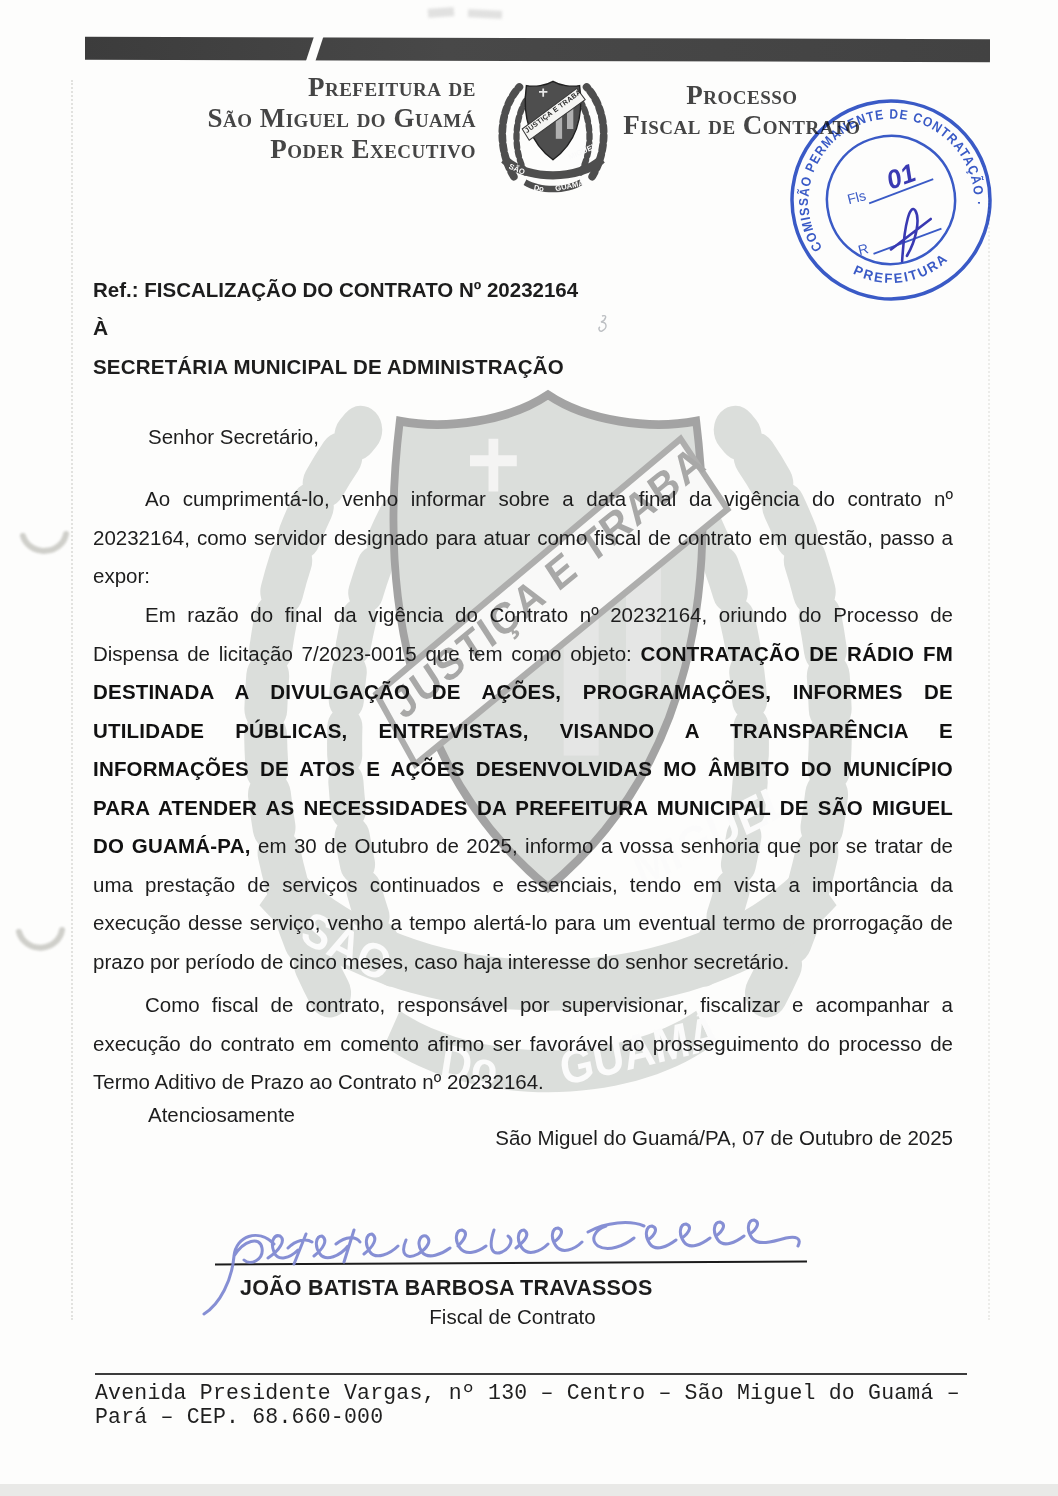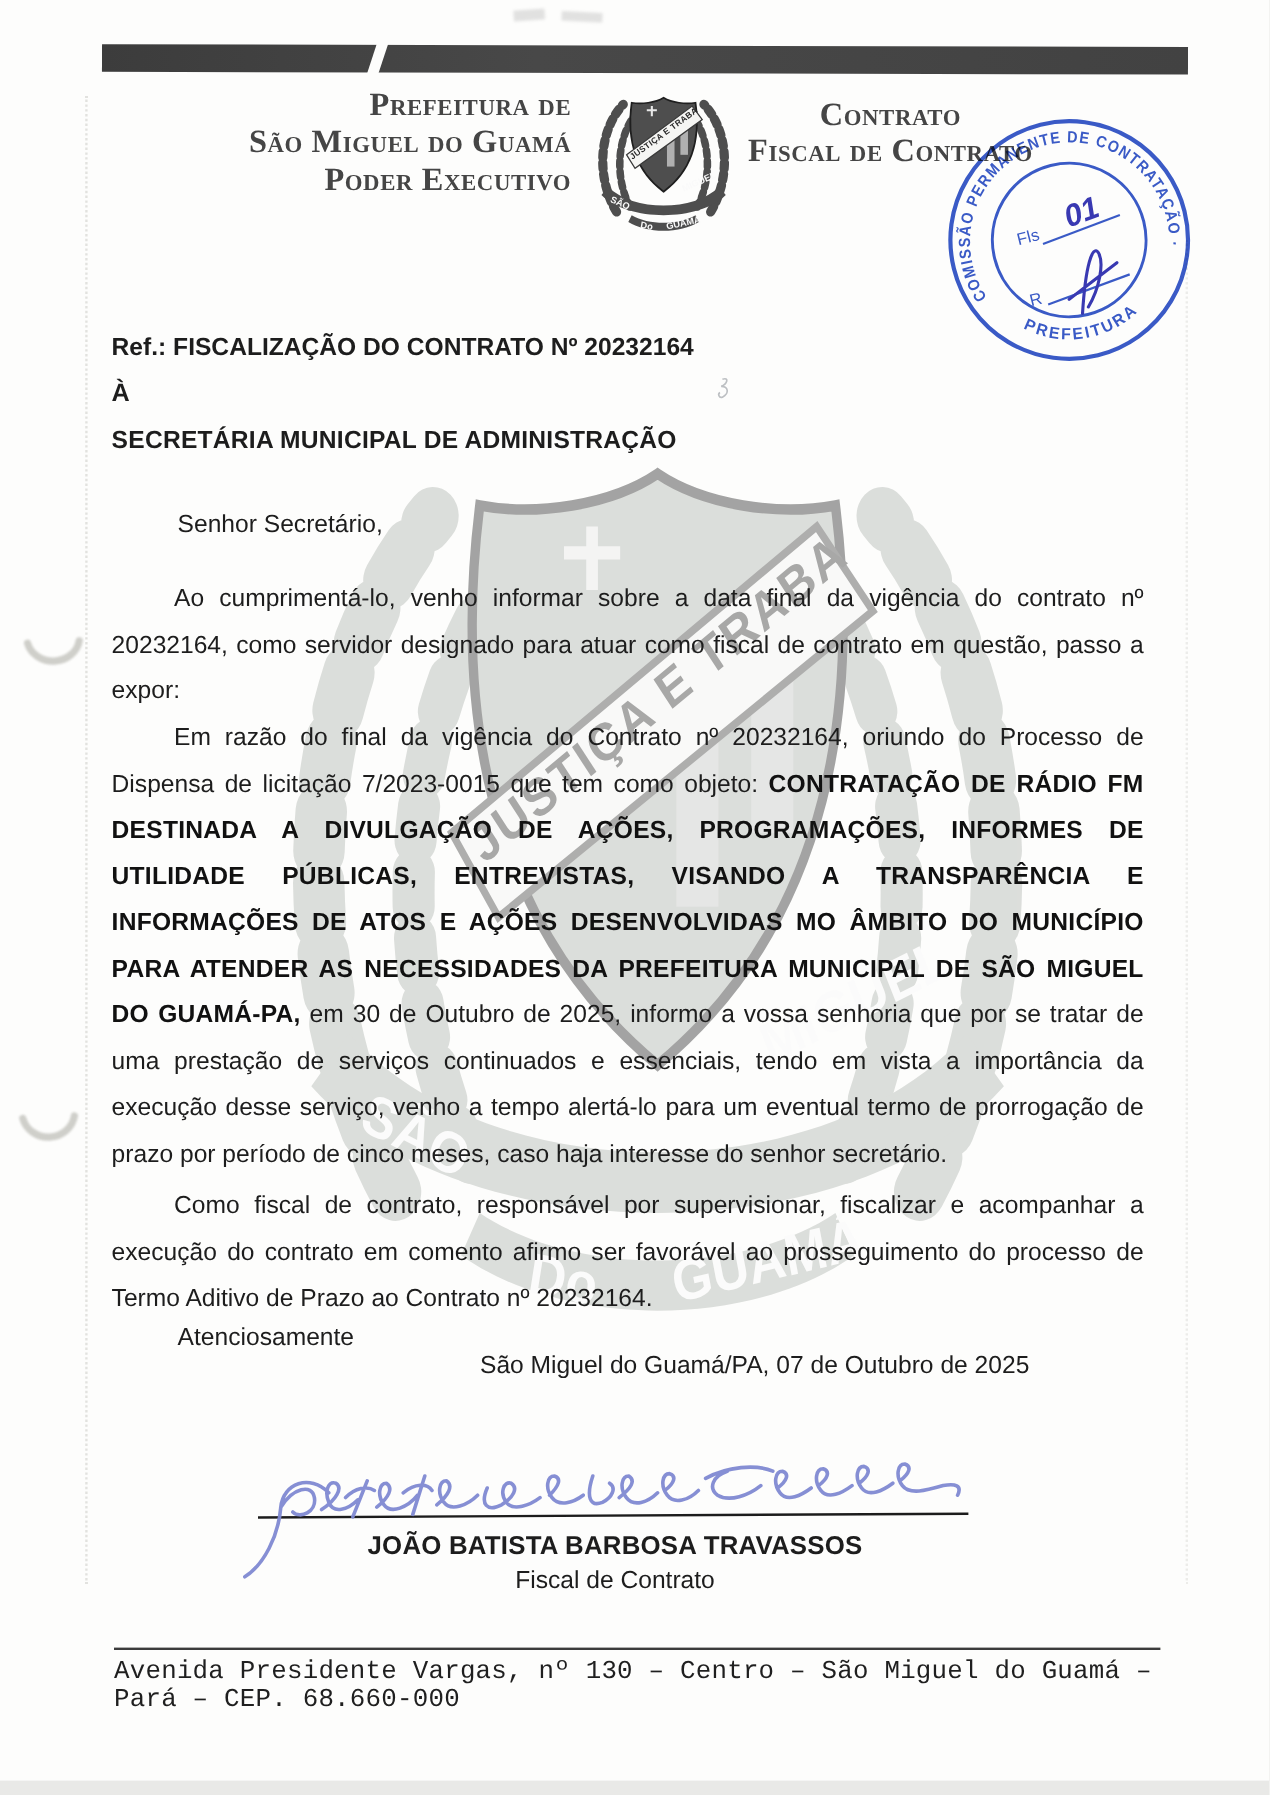--- a/index.html
+++ b/index.html
@@ -40,27 +40,27 @@
   .refline{left:93px;top:278px;font-size:20.5px;font-weight:bold;z-index:2;}
   .to{left:93px;top:316px;font-size:21px;font-weight:bold;z-index:2;}
   .addressee{left:93px;top:355px;font-size:20.5px;font-weight:bold;
     letter-spacing:.2px;z-index:2;}
   .salutation{left:148px;top:425px;font-size:20.5px;z-index:2;}
   .para{left:93px;width:860px;font-size:20.5px;line-height:38.5px;
     text-align:justify;text-indent:52px;margin:0;z-index:2;}
   .p1{top:480px;} .p2{top:596px;} .p3{top:986px;}
   .para b{font-weight:bold;letter-spacing:.2px;color:#111;}
   .closing{left:148px;top:1103px;font-size:20.5px;z-index:2;}
-  .dateline{left:400px;top:1126px;width:553px;text-align:left;
+  .dateline{left:400px;top:1126px;width:553px;text-align:right;
     font-size:20.5px;z-index:2;}
   
   .signature{left:188px;top:1210px;width:644px;height:108px;z-index:4;}
   .sig-line{left:215px;top:1262px;width:592px;height:2px;background:#1c1c1c;
     transform:rotate(-0.3deg);z-index:3;}
-  .signer-name{left:240px;top:1276px;width:545px;text-align:center;
+  .signer-name{left:240px;top:1276px;width:545px;
     font-size:21.5px;font-weight:bold;letter-spacing:.2px;z-index:2;}
   .signer-role{left:240px;top:1305px;width:545px;text-align:center;
     font-size:20.5px;z-index:2;}
   
   .footer-rule{left:95px;top:1373px;width:872px;height:2px;background:#3c3c3c;z-index:2;}
   .footer-text{left:95px;top:1381px;width:880px;font-family:Liberation Mono, monospace;
     font-size:21.5px;color:#1f1f1f;letter-spacing:.2px;z-index:2;}
   .speck{left:594px;top:312px;z-index:1;opacity:.55;}
 </style>
 </head>
@@ -117,21 +117,21 @@
 
   <div class="abs hdr hdr-left">
     <div>Prefeitura de</div>
     <div>São Miguel do Guamá</div>
     <div>Poder Executivo</div>
   </div>
   <svg class="abs crest-hdr" viewBox="0 0 200 200">
     <use href="#crest"></use>
   </svg>
   <div class="abs hdr hdr-right">
-    <div>Contrato</div>
+    <div>Processo</div>
     <div>Fiscal de Contrato</div>
   </div>
 
   <svg class="abs stamp" viewBox="-110 -110 220 220">
     <circle cx="0" cy="0" r="99" fill="none" stroke="#2f52c6" stroke-width="3.5"></circle>
     <circle cx="0" cy="0" r="64" fill="none" stroke="#2f52c6" stroke-width="2.5"></circle>
     <path id="ringTop" d="M -78,30 A 83 83 0 1 1 78,30" fill="none"></path>
     <path id="ringBottom" d="M -55,62 A 83 83 0 0 0 55,62" fill="none"></path>
     <text font-size="13.5" font-weight="bold" fill="#2f52c6" letter-spacing="1.2">
       <textPath href="#ringTop" textLength="314" lengthAdjust="spacingAndGlyphs">COMISSÃO PERMANENTE DE CONTRATAÇÃO ·</textPath>

